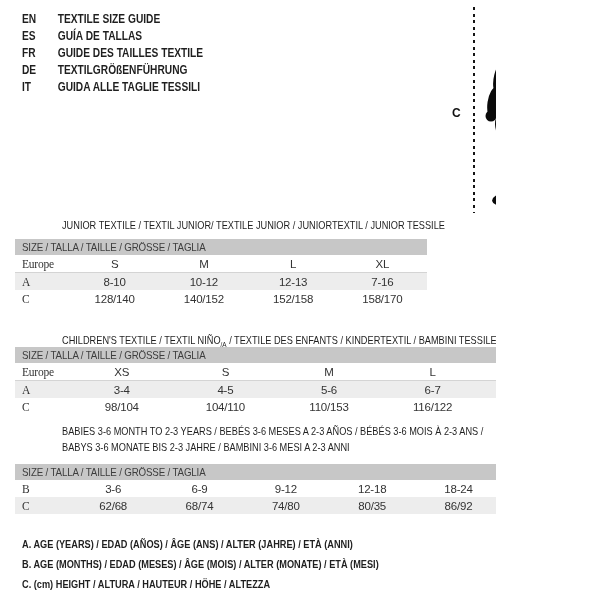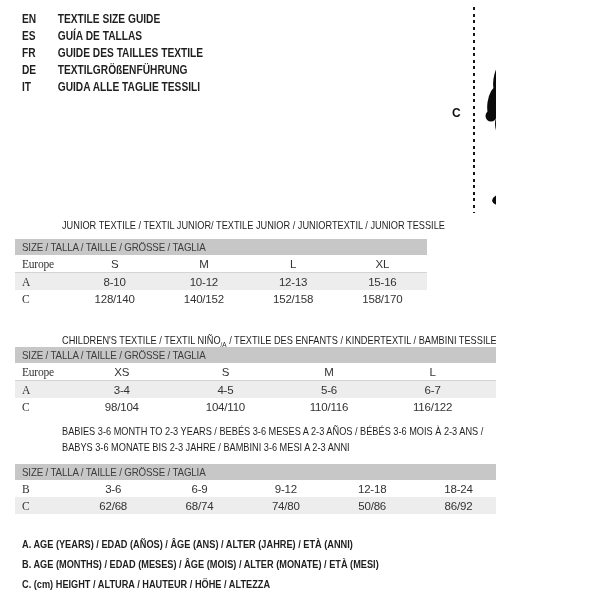--- a/index.html
+++ b/index.html
@@ -113,21 +113,21 @@
       <td>S</td>
       <td>M</td>
       <td>L</td>
       <td>XL</td>
     </tr>
     <tr class="stripe">
       <td class="lbl">A</td>
       <td>8-10</td>
       <td>10-12</td>
       <td>12-13</td>
-      <td>15-16</td>
+      <td>7-16</td>
     </tr>
     <tr>
       <td class="lbl">C</td>
       <td>128/140</td>
       <td>140/152</td>
       <td>152/158</td>
       <td>158/170</td>
     </tr>
   </tbody>
     </table>
@@ -161,21 +161,21 @@
       <td>3-4</td>
       <td>4-5</td>
       <td>5-6</td>
       <td>6-7</td>
       <td>7-8</td>
     </tr>
     <tr>
       <td class="lbl">C</td>
       <td>98/104</td>
       <td>104/110</td>
-      <td>110/116</td>
+      <td>110/153</td>
       <td>116/122</td>
       <td>122/128</td>
     </tr>
   </tbody>
     </table>
 
   <div class="tbl-title" id="t3-title">
     <div><span class="cond">BABIES 3-6 MONTH TO 2-3 YEARS / BEBÉS 3-6 MESES A 2-3 AÑOS / BÉBÉS 3-6 MOIS À 2-3 ANS /</span></div>
     <div><span class="cond">BABYS 3-6 MONATE BIS 2-3 JAHRE / BAMBINI 3-6 MESI A 2-3 ANNI</span></div>
   </div>
@@ -200,21 +200,21 @@
       <td>9-12</td>
       <td>12-18</td>
       <td>18-24</td>
       <td>24-36</td>
     </tr>
     <tr class="stripe">
       <td class="lbl">C</td>
       <td>62/68</td>
       <td>68/74</td>
       <td>74/80</td>
-      <td>50/86</td>
+      <td>80/35</td>
       <td>86/92</td>
       <td>92/98</td>
     </tr>
   </tbody>
     </table>
 
   <div class="legend">
     <div>A. AGE (YEARS) / EDAD (AÑOS) / ÂGE (ANS) / ALTER (JAHRE) / ETÀ (ANNI)</div>
     <div>B. AGE (MONTHS) / EDAD (MESES) / ÂGE (MOIS) / ALTER (MONATE) / ETÀ (MESI)</div>
     <div>C. (cm) HEIGHT / ALTURA / HAUTEUR / HÖHE / ALTEZZA</div>

